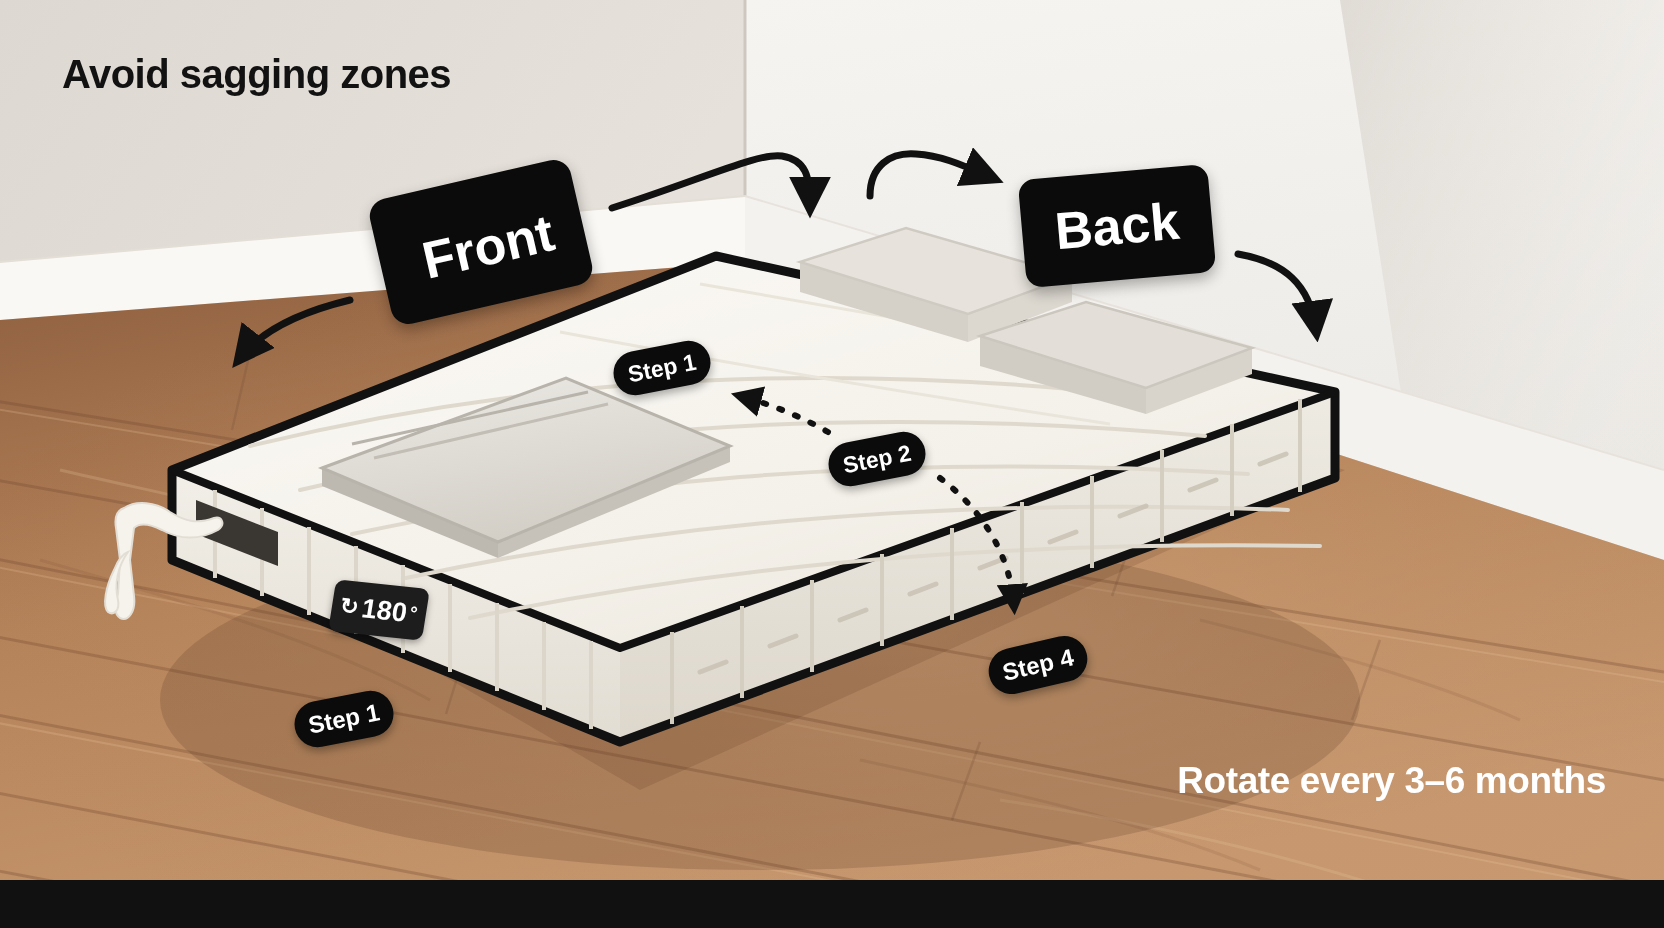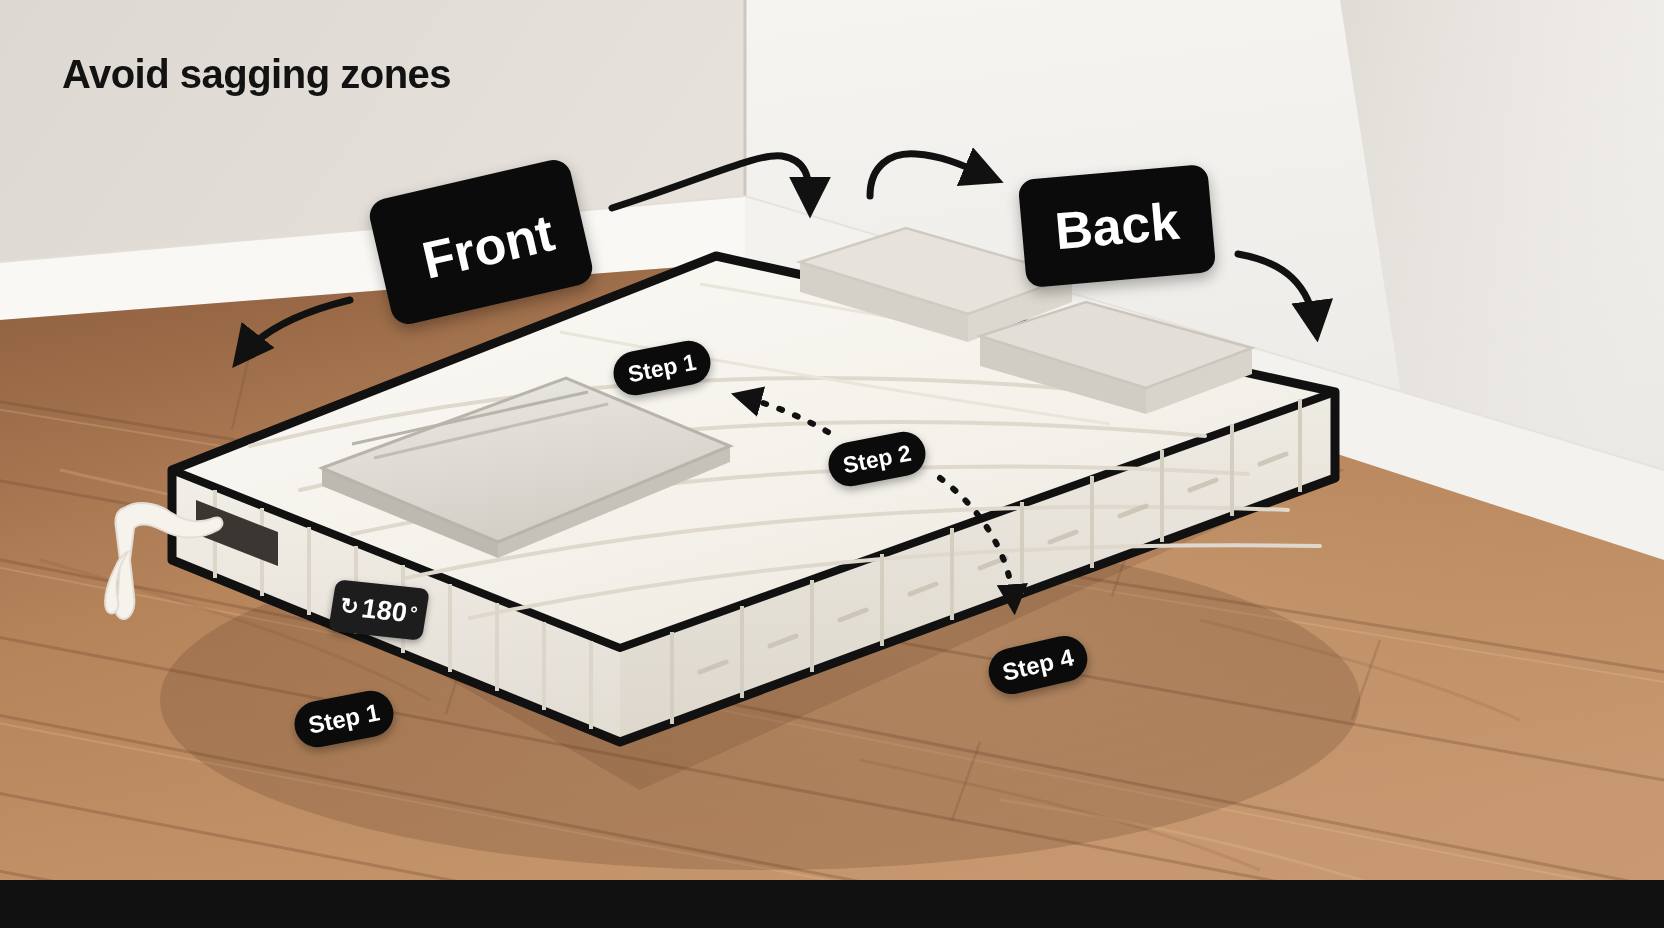--- a/index.html
+++ b/index.html
@@ -314,20 +314,21 @@
       <path d="M1238,254 C1284,262 1310,284 1316,330" marker-end="url(#ah)"></path>
     </g>
 
     <g fill="none" stroke="#111" stroke-width="6" stroke-linecap="round" stroke-dasharray="3 14">
       <path d="M828,432 C800,416 770,404 740,396" marker-end="url(#ahd)"></path>
       <path d="M940,478 C980,508 1010,552 1014,606" marker-end="url(#ahd)"></path>
     </g>
   </svg>
 
   <div class="headline">Avoid sagging zones</div>
+  <div class="footnote">Rotate every 3–6 months</div>
 
   <div class="biglabel" id="label-front">
     <span>Front</span>
   </div>
   <div class="biglabel" id="label-back">
     <span>Back</span>
   </div>
 
   <div class="pill" id="pill-step1-top">
     <span>Step 1</span>

